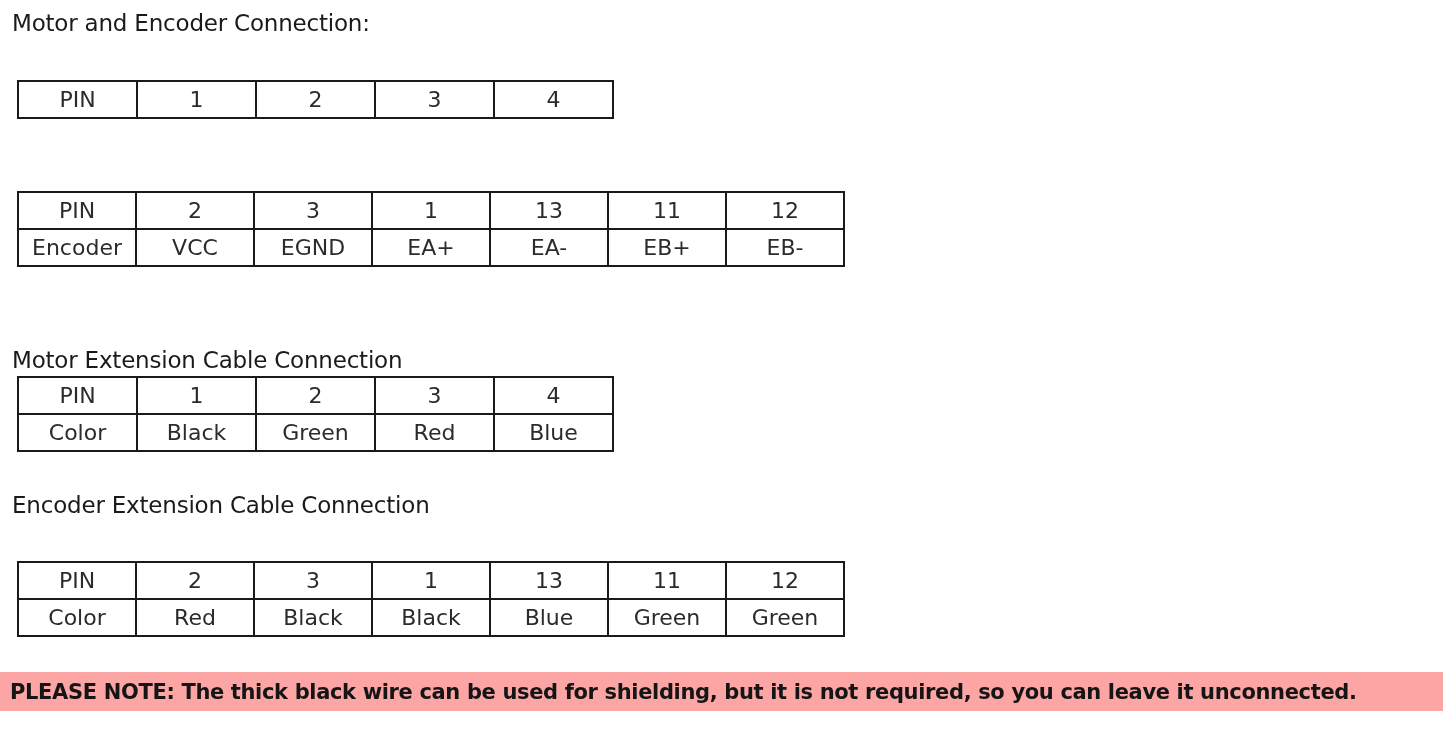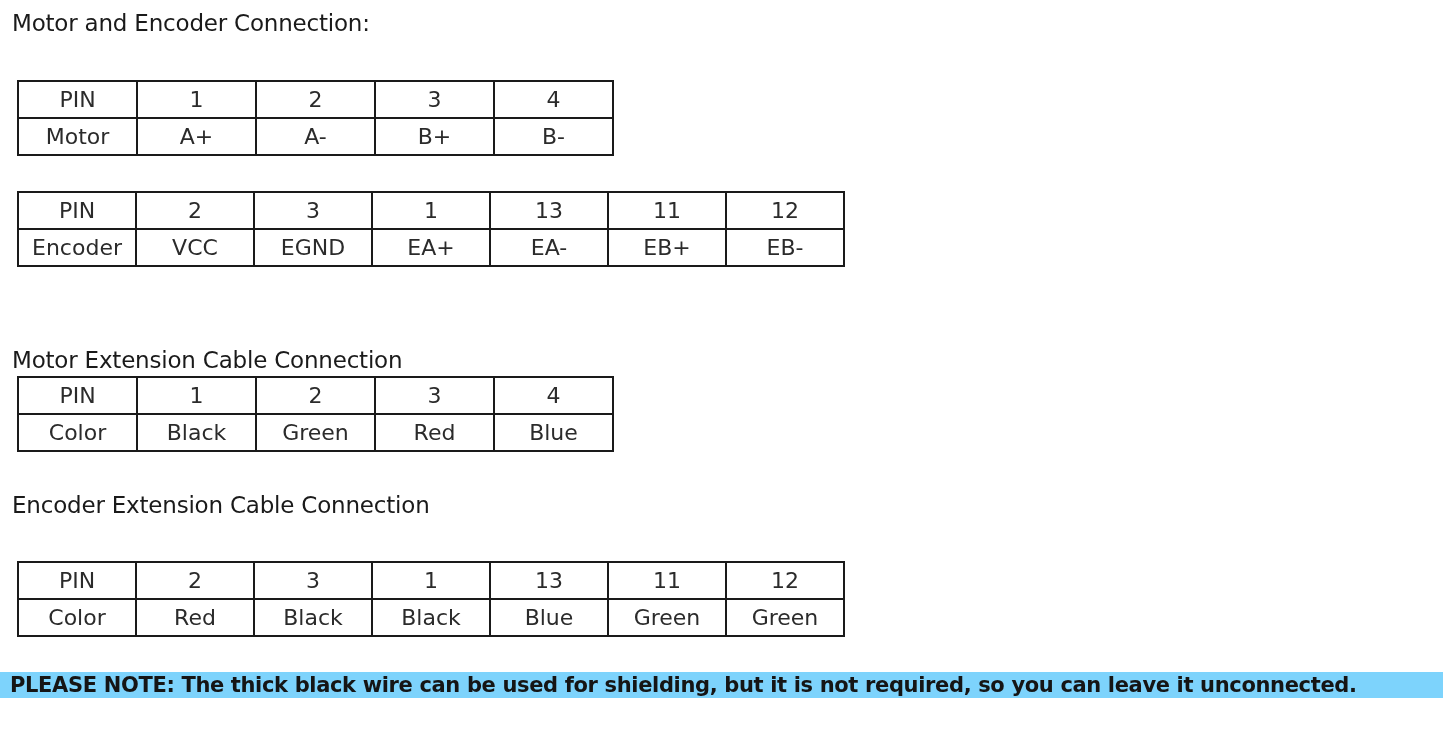--- a/index.html
+++ b/index.html
@@ -61,22 +61,22 @@
 
   #heading-motor-encoder { top: 10px; }
   #heading-motor-ext     { top: 307px; margin-top: 40px; }
   #heading-encoder-ext   { top: 492px; }
 
   .note-banner {
     position: absolute;
     left: 0;
     top: 672px;
     width: 1443px;
-    height: 26px;
-    background: #7dd3fc;
+    height: 39px;
+    background: #fca5a5;
     display: flex;
     align-items: center;
   }
   .note-text {
     font-size: 21px;
     font-weight: bold;
     color: #151515;
     letter-spacing: -0.35px;
     padding-left: 10px;
     white-space: nowrap;
@@ -88,27 +88,20 @@
 <div class="section-heading" id="heading-motor-encoder">Motor and Encoder Connection:</div>
 
 <table class="pin-table cols5" id="table-motor">
   <tbody>
     <tr>
       <td>PIN</td>
       <td>1</td>
       <td>2</td>
       <td>3</td>
       <td>4</td>
-    </tr>
-    <tr>
-      <td>Motor</td>
-      <td>A+</td>
-      <td>A-</td>
-      <td>B+</td>
-      <td>B-</td>
     </tr>
   </tbody>
 </table>
 
 <table class="pin-table cols7" id="table-encoder">
   <tbody>
     <tr>
       <td>PIN</td>
       <td>2</td>
       <td>3</td>

